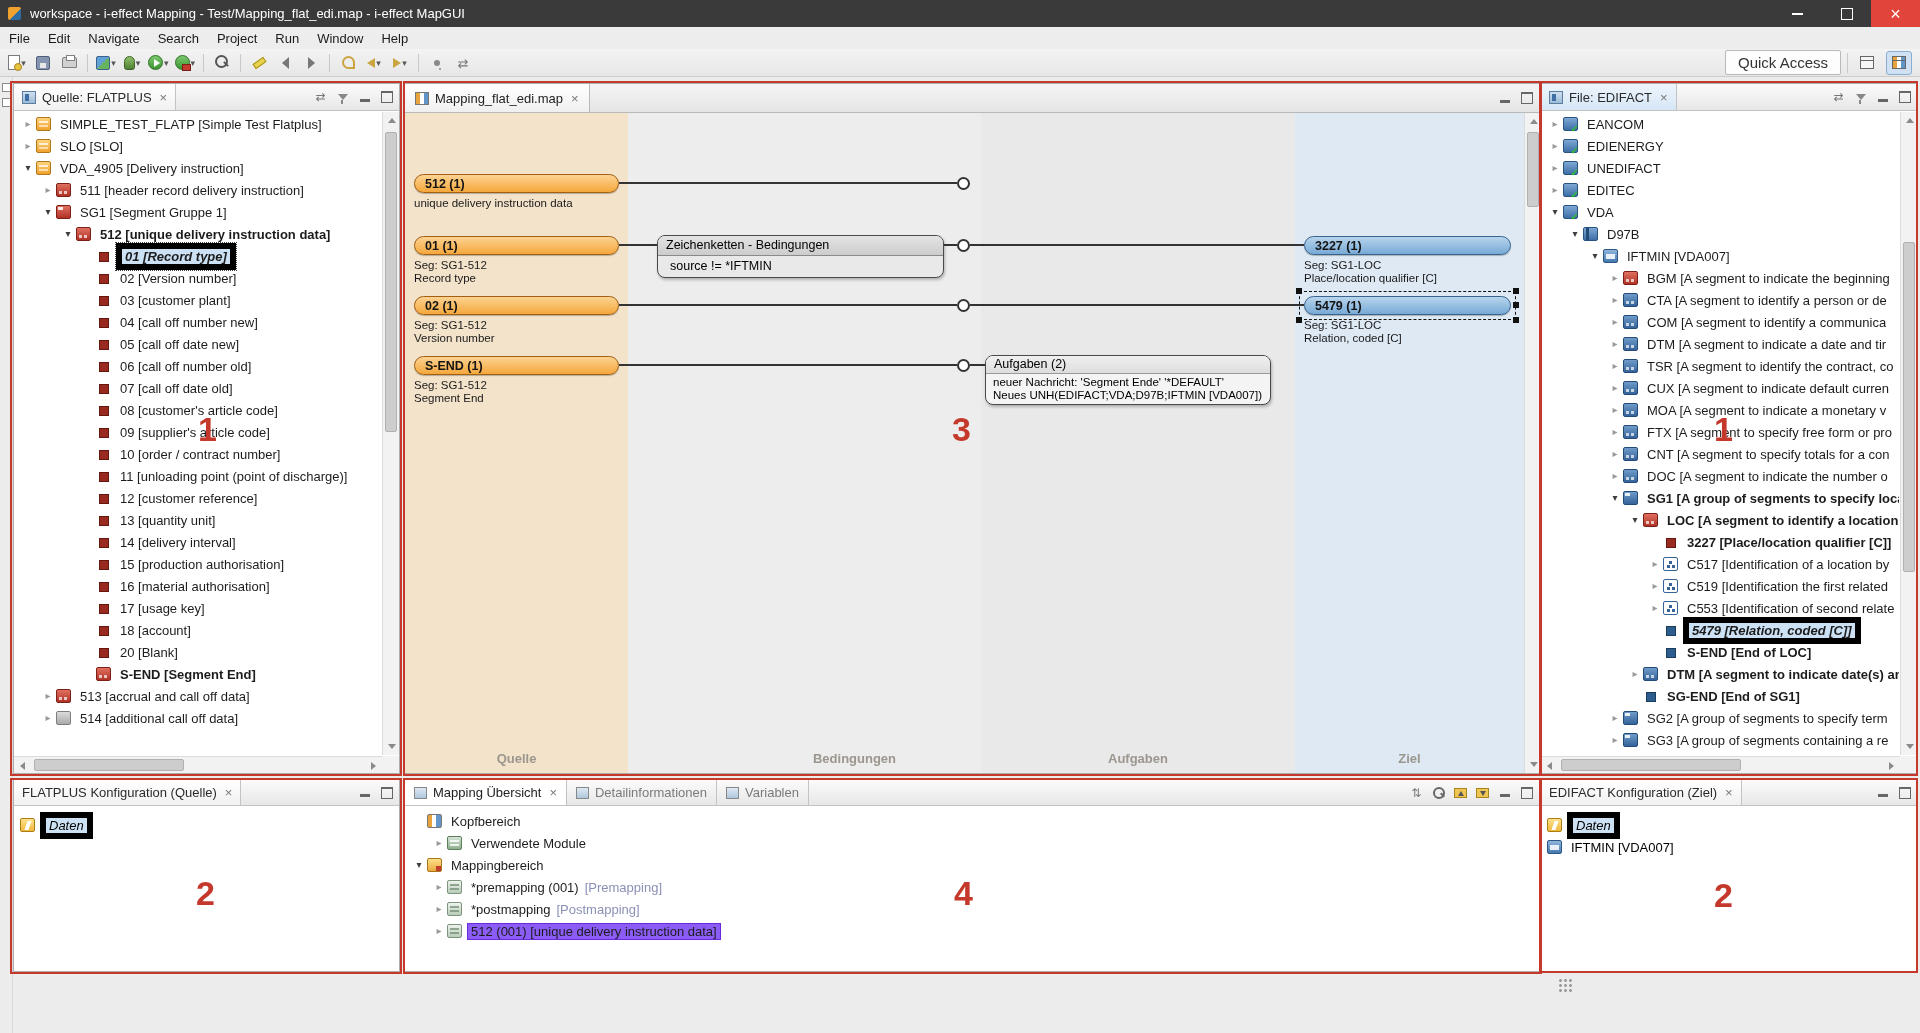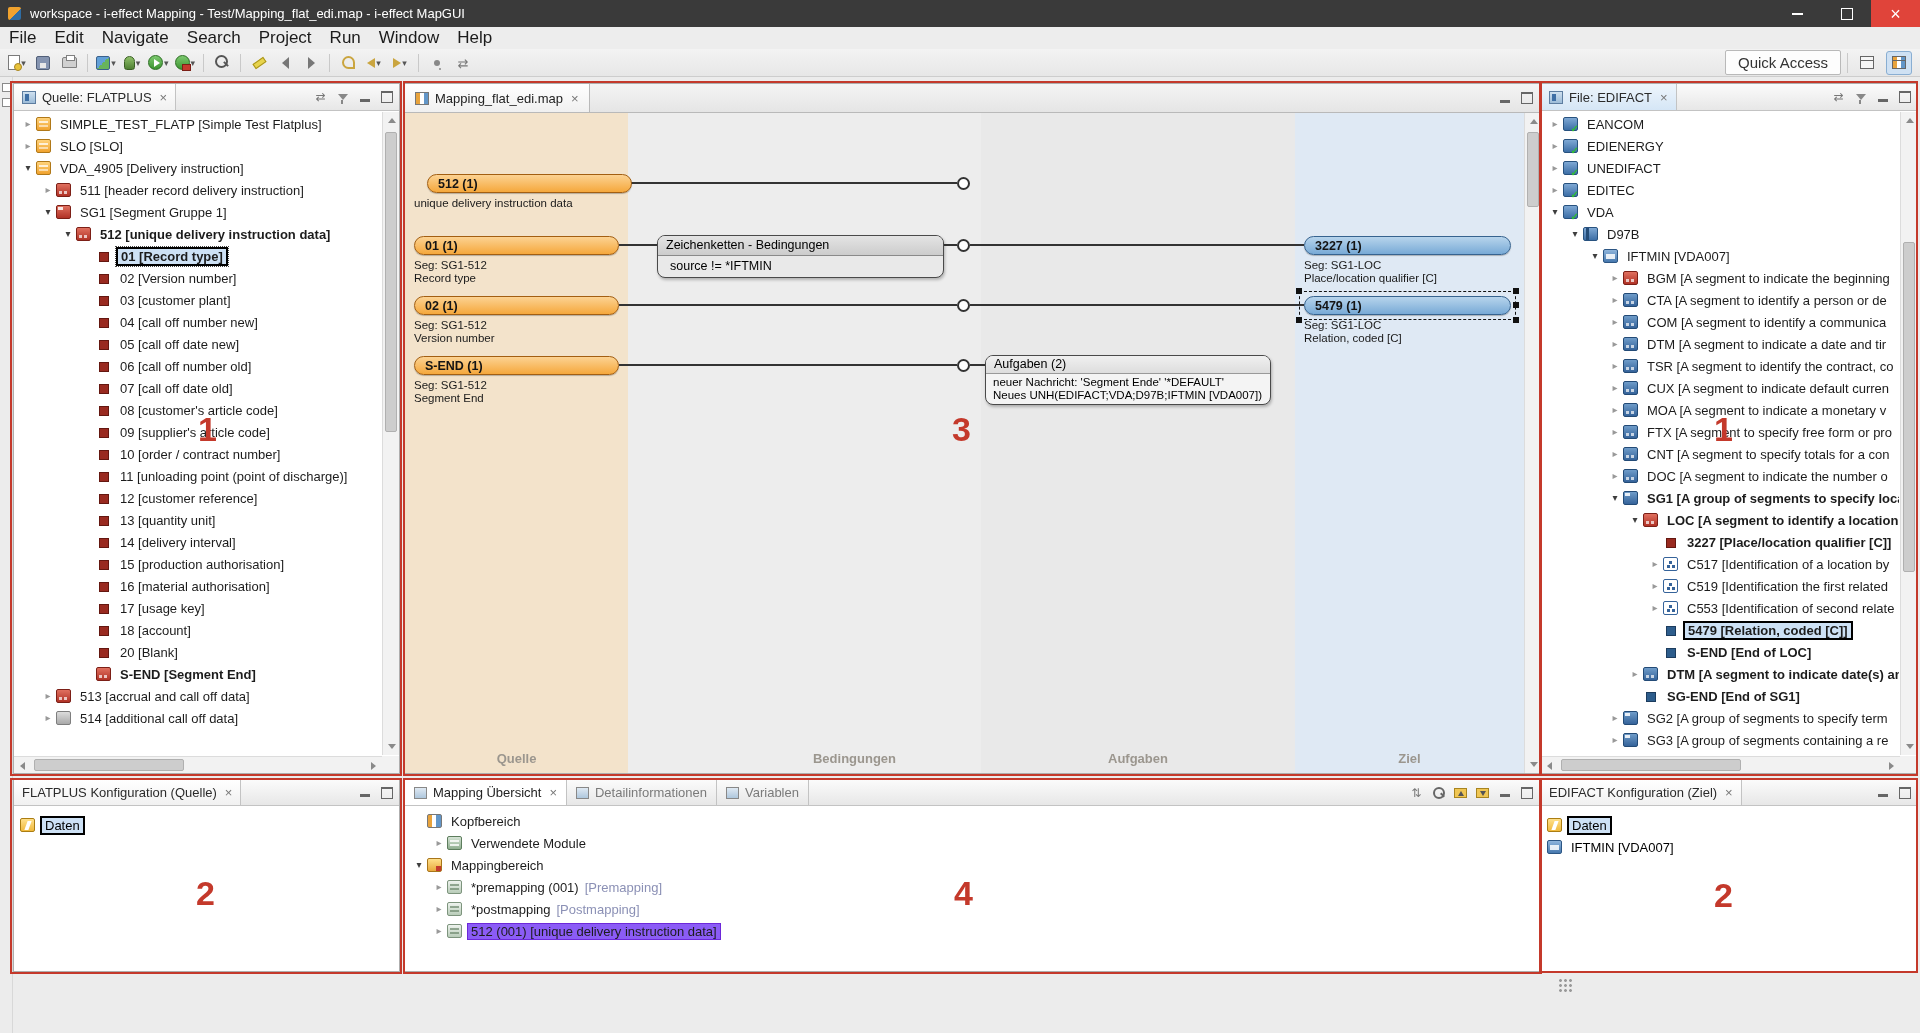--- a/index.html
+++ b/index.html
@@ -14,21 +14,21 @@
               background:linear-gradient(135deg,#f0a22e 55%,#2e6da4 55%); }
   .win-controls { margin-left:auto; display:flex; height:100%; }
   .win-btn { width:49px; height:100%; display:flex; align-items:center; justify-content:center; }
   .wb-min::before { content:""; width:11px; height:0; border-bottom:2px solid #fff; display:block; }
   .wb-max::before { content:""; width:10px; height:10px; border:1px solid #fff; display:block; }
   .wb-close { background:#e0443a; }
   .wb-close::before { content:"×"; color:#fff; font-size:18px; line-height:1; }
 
   
   .menubar { position:absolute; left:0; top:27px; width:100%; height:22px; background:#ededed;
-             display:flex; align-items:stretch; font-size:17px; color:#1b1b1b; }
+             display:flex; align-items:stretch; font-size:13px; color:#1b1b1b; }
   .menu-item { padding:0 9px; display:flex; align-items:center; }
 
   
   .toolbar { position:absolute; left:0; top:49px; width:100%; height:28px; background:linear-gradient(#f3f3f3,#e7e7e7);
              border-bottom:1px solid #cdcdcd; display:flex; align-items:center; padding-left:5px; }
   .tb-btn { height:24px; min-width:24px; display:flex; align-items:center; justify-content:center; border-radius:3px; padding:0 2px; }
   .tb-sep { width:1px; height:18px; background:#c9c9c9; margin:0 4px; }
   .tb-dd { font-size:9px; color:#555; margin-left:1px; }
   .tb-ic { position:relative; display:block; }
   .ic-new { width:12px; height:15px; background:#fff; border:1px solid #7a7a7a; }
@@ -89,21 +89,21 @@
 
   
   .tree { position:absolute; left:2px; top:29px; right:18px; bottom:18px; overflow:hidden; font-size:13px; color:#1c1c1c; }
   .tree-row { display:flex; align-items:center; height:22px; white-space:nowrap; }
   .t-indent { flex:none; }
   .t-arrow { width:16px; flex:none; text-align:center; font-size:10px; color:#999; line-height:22px; }
   .t-arrow.expanded { color:#3e3e3e; }
   .t-icon { width:15px; height:14px; flex:none; margin-right:5px; position:relative; border-radius:2px; }
   .t-label { padding:1px 4px; }
   .t-label.bold { font-weight:bold; }
-  .t-label.selected { background:#cde1f5; border:2px solid #000000; padding:0 3px; }
+  .t-label.selected { background:#cde1f5; border:6px solid #000000; padding:0 3px;font-style:italic; }
   .t-label.focus { outline:1px dotted #444; outline-offset:0px; }
   .t-label.boxed { border:1px solid #6d28d9; background:#8b5cf6; padding:0 3px; }
   .t-suffix { color:#8b90b5; padding-left:2px; }
 
   .ti-flatplus-doc { background:linear-gradient(#ffd27a,#f0a22e); border:1px solid #b07818; }
   .ti-flatplus-doc::after { content:""; position:absolute; left:2px; top:3px; right:2px; height:2px; background:rgba(255,255,255,.75); box-shadow:0 4px 0 rgba(255,255,255,.55); }
   .ti-segment-red { background:linear-gradient(#e0705f,#b03226); border:1px solid #7c1f16; }
   .ti-segment-red::after { content:""; position:absolute; left:2px; bottom:2px; width:3px; height:3px; background:#fff; opacity:.7; box-shadow:5px 0 #fff; }
   .ti-group-red { background:linear-gradient(#e0705f,#b03226); border:1px solid #7c1f16; }
   .ti-group-red::after { content:""; position:absolute; left:1px; top:1px; width:5px; height:3px; background:rgba(255,255,255,.85); }
@@ -533,21 +533,21 @@
         <div class="wire" style="left: 214px; top: 131px; width: 38px;"></div>
         <div class="wire" style="left: 539px; top: 131px; width: 13px;"></div>
         <div class="dot" style="left: 552px; top: 126px;"></div>
         <div class="wire" style="left: 565px; top: 131px; width: 334px;"></div>
         <div class="wire" style="left: 214px; top: 191px; width: 338px;"></div>
         <div class="dot" style="left: 552px; top: 186px;"></div>
         <div class="wire" style="left: 565px; top: 191px; width: 334px;"></div>
         <div class="wire" style="left: 214px; top: 251px; width: 338px;"></div>
         <div class="dot" style="left: 552px; top: 246px;"></div>
         <div class="wire" style="left: 565px; top: 251px; width: 15px;"></div>
-        <div class="map-node orange" style="left: 22px; top: 61px; width: 205px;">
+        <div class="map-node orange" style="left: 9px; top: 61px; width: 205px;">
           <span>512 (1)</span>
         </div>
         <div class="node-sub" style="left: 9px; top: 84px;">unique delivery instruction data</div>
         <div class="map-node orange" style="left: 9px; top: 123px; width: 205px;">
           <span>01 (1)</span>
         </div>
         <div class="node-sub" style="left: 9px; top: 146px;">Seg: SG1-512</div>
         <div class="node-sub" style="left: 9px; top: 159px;">Record type</div>
         <div class="map-node orange" style="left: 9px; top: 183px; width: 205px;">
           <span>02 (1)</span>

